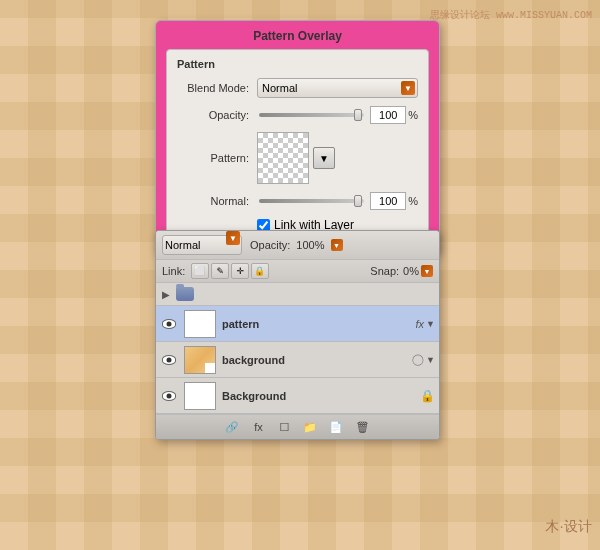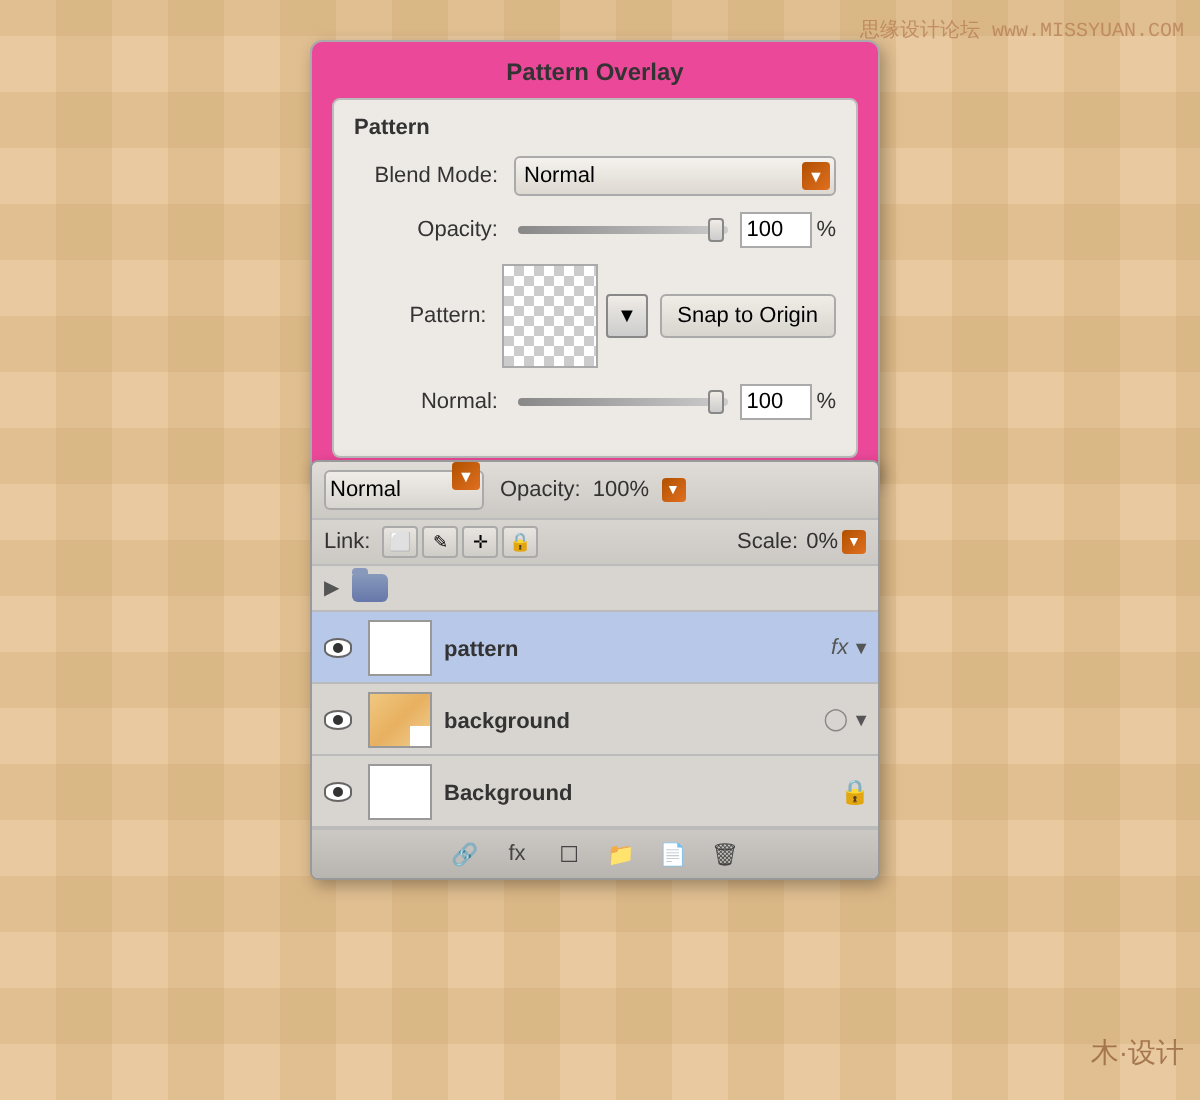--- a/index.html
+++ b/index.html
@@ -159,21 +159,21 @@
       top: -4px;
       cursor: pointer;
     }
 
     .number-input {
       width: 36px;
       height: 18px;
       border: 1px solid #aaa;
       background: white;
       font-size: 11px;
-      text-align: left;
+      text-align: center;
       padding: 0 2px;
       margin-left: 4px;
     }
 
     .percent-label {
       font-size: 11px;
       color: #333;
       margin-left: 2px;
     }
 
@@ -575,32 +575,37 @@
         <div class="slider-thumb" style="right: 2px;"></div>
       </div>
       <input class="number-input" type="text" value="100" style="">
       <span class="percent-label">%</span>
     </div>
 
     <div class="pattern-row">
       <div class="field-label">Pattern:</div>
       <div class="pattern-preview"></div>
       <div class="pattern-picker-btn">▼</div>
-      <button class="snap-btn">Snap to Origin</button>
     </div>
 
     <div class="scale-row field-row">
       <div class="field-label">Normal:</div>
       <div class="slider-track">
         <div class="slider-thumb" style="right: 2px;"></div>
       </div>
       <input class="number-input" type="text" value="100" style="">
       <span class="percent-label">%</span>
     </div>
 
+    <div class="link-row">
+      <div class="checkbox-wrapper">
+        <input type="checkbox" checked="" style="">
+        <label>Link with Layer</label>
+      </div>
+    </div>
   </div>
 </div>
 
 <div class="layers-panel">
 
   <div class="layers-topbar">
     <div class="mode-select-wrapper">
       <select class="layers-mode-select">
         <option>Normal</option>
         <option>Multiply</option>
@@ -613,21 +618,21 @@
     <div class="layers-opacity-arrow">▼</div>
   </div>
 
   <div class="layers-toolbar">
     <span class="layers-lock-label">Link:</span>
     <div class="lock-btn">⬜</div>
     <div class="lock-btn">✎</div>
     <div class="lock-btn">✛</div>
     <div class="lock-btn">🔒</div>
 
-    <span class="fill-label">Scale:</span>
+    <span class="fill-label">Snap:</span>
     <span class="fill-value">0%</span>
     <div class="fill-arrow">▼</div>
   </div>
 
   <div class="layer-group-row">
     <span class="group-arrow">▶</span>
     <div class="folder-icon"></div>
   </div>
 
   <div class="layer-row selected">

